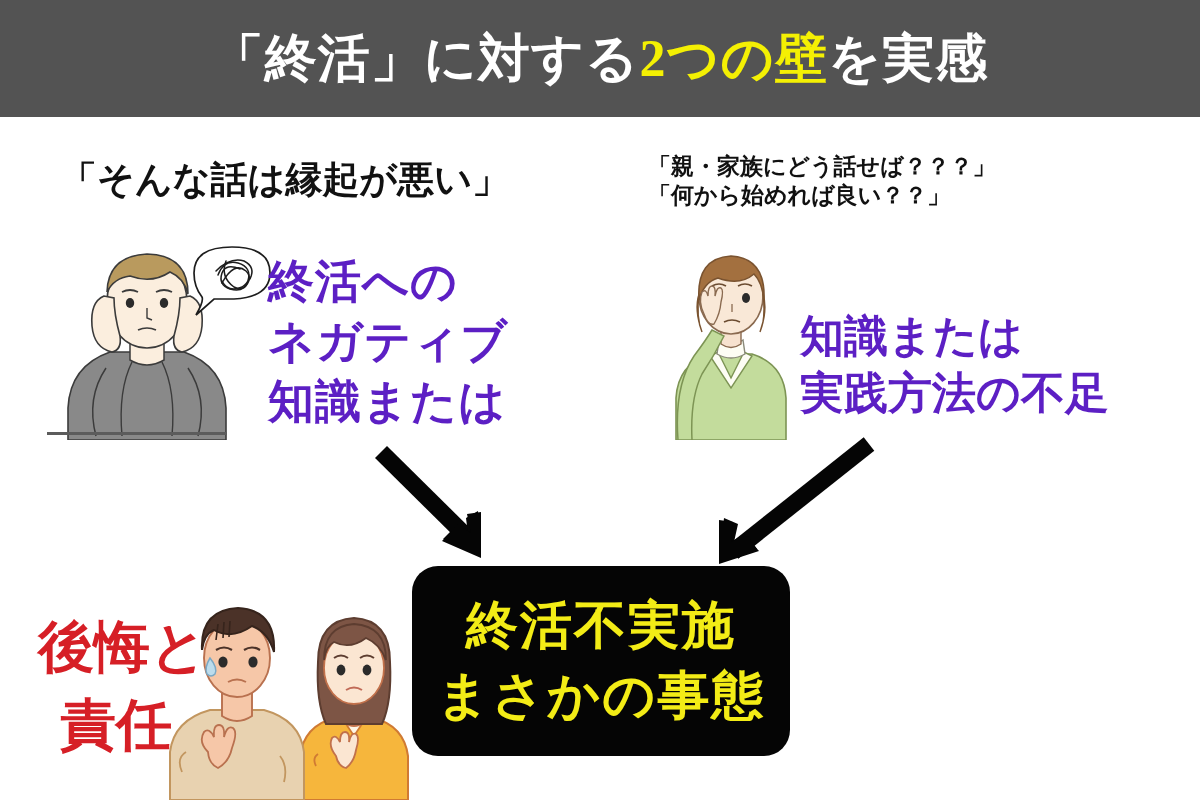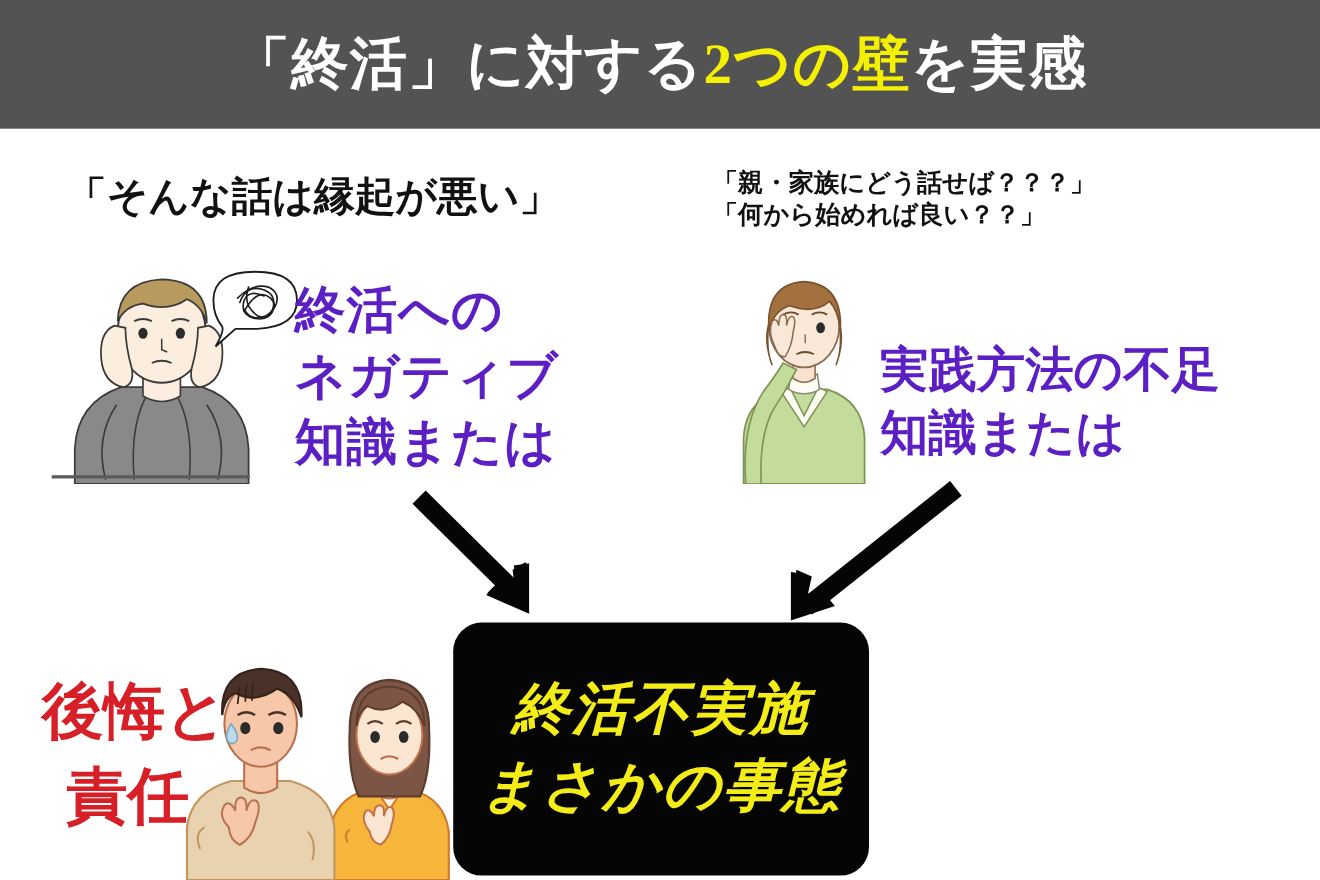--- a/index.html
+++ b/index.html
@@ -90,28 +90,27 @@
     text-align: left;
   }
   #label-red .line2 { display: block; padding-left: 22px; }
 
   
   #outcome-box {
     position: absolute;
     left: 412px;
     top: 566px;
     width: 378px;
-    height: 230px;
+    height: 190px;
     background: #050505;
     border-radius: 26px;
     display: flex;
     flex-direction: column;
     align-items: center;
     justify-content: center;
-    font-style: italic;
   }
   #outcome-box .obline {
     color: #f3ec16;
     font-size: 52px;
     font-weight: 700;
     line-height: 1.34;
     white-space: nowrap;
     letter-spacing: 2px;
   }
 
@@ -218,22 +217,22 @@
       <path d="M58 74 Q66 70 74 74" fill="none" stroke="#6b4b30" stroke-width="1.6"></path>
 
       <path d="M20 192 Q16 140 34 112 Q44 98 50 86" fill="none" stroke="#7d9454" stroke-width="1.6"></path>
       <path d="M12 192 Q8 138 28 108 Q40 92 46 82 L58 88 Q48 108 36 126 Q24 150 26 192 Z" fill="#c3dc9c" stroke="#7d9454" stroke-width="1.5"></path>
 
       <path d="M38 66 Q32 54 36 44 Q40 40 42 48 Q42 38 46 38 Q50 38 49 48 Q51 38 55 40 Q58 42 55 54 Q54 66 48 76 Q42 78 38 66 Z" fill="#f9e8d7" stroke="#8a6a50" stroke-width="1.4"></path>
     </svg>
   </div>
 
   <div class="purple-label" id="label-right">
+    <div>知識または</div>
     <div>実践方法の不足</div>
-    <div>知識または</div>
   </div>
 
   <div class="illus" id="arrows">
     <svg viewBox="0 0 1200 800" width="1200" height="800" xmlns="http://www.w3.org/2000/svg">
 
       <g>
         <path d="M381 452 L470 540" fill="none" stroke="#050505" stroke-width="17" stroke-linecap="butt"></path>
         <path d="M481 557 L443 539 L455 527 L468 534 L466 518 L478 511 Z" fill="#050505"></path>
         <path d="M481 558 L442 541 L458 524 L471 533 L467 514 L481 512 Z" fill="#050505"></path>
       </g>

